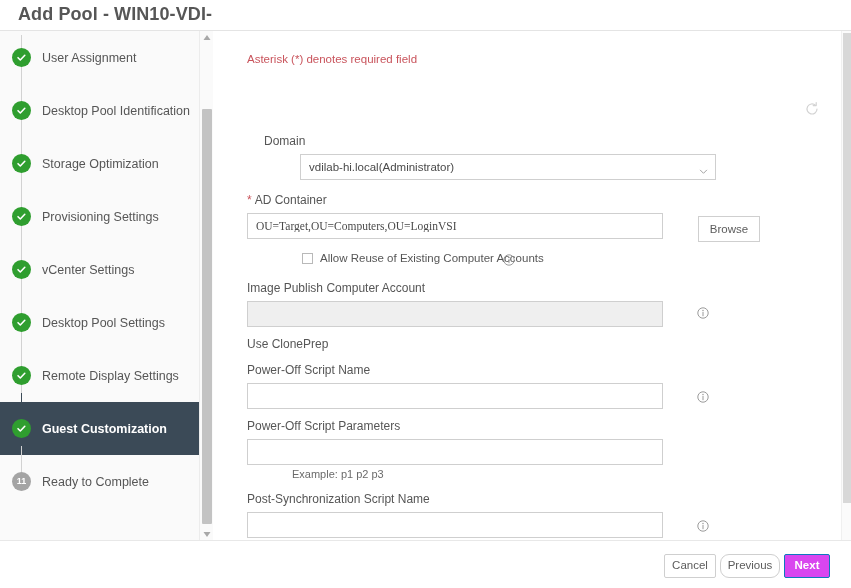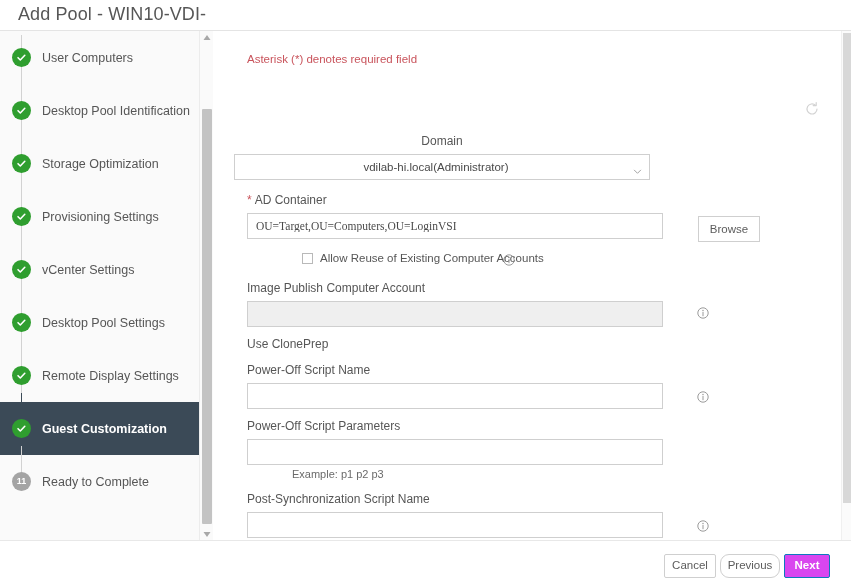--- a/index.html
+++ b/index.html
@@ -16,21 +16,21 @@
     height: 588px;
     background: #ffffff;
   }
 
   
   .wizard-title {
     position: absolute;
     left: 18px; top: 4px;
     font-size: 18px;
     color: #565656;
-    font-weight: 400;
+    font-weight: 700;
     letter-spacing: 0.1px;
     white-space: nowrap;
   }
 
   
   .wizard-body {
     position: absolute;
     left: 0; top: 30px;
     width: 851px; height: 510px;
     border-top: 1px solid #e4e4e4;
@@ -182,20 +182,21 @@
   .txt-input:disabled {
     background: #efefef;
     border-color: #cfcfcf;
     color: #8a8a8a;
   }
 
   .select-wrap {
     position: relative;
     width: 416px;
     height: 26px;
+    margin-left: 36px;
   }
   .select-wrap .chev {
     position: absolute;
     right: 8px; top: 8px;
     width: 9px; height: 9px;
     pointer-events: none;
     color: #9b9b9b;
   }
   .sel-input {
     width: 416px;
@@ -318,21 +319,21 @@
   <div class="wizard-body">
 
     <div class="sidebar">
       <div class="sidebar-track" id="sidebar-track">
           <div class="step">
             <span class="step-badge">
               <svg width="11" height="11" viewBox="0 0 12 12">
                 <path d="M2.2 6.2 L4.7 8.7 L9.6 3.5" stroke="#ffffff" stroke-width="1.7" fill="none" stroke-linecap="round" stroke-linejoin="round"></path>
               </svg>
             </span>
-            <span class="step-label">User Computers</span>
+            <span class="step-label">User Assignment</span>
           </div>
           <div class="step">
             <span class="step-badge">
               <svg width="11" height="11" viewBox="0 0 12 12">
                 <path d="M2.2 6.2 L4.7 8.7 L9.6 3.5" stroke="#ffffff" stroke-width="1.7" fill="none" stroke-linecap="round" stroke-linejoin="round"></path>
               </svg>
             </span>
             <span class="step-label">Desktop Pool Identification</span>
           </div>
           <div class="step">
@@ -408,21 +409,21 @@
 
       <div class="required-note">Asterisk (*) denotes required field</div>
 
       <div class="refresh-icon">
         <svg width="16" height="16" viewBox="0 0 16 16" fill="none">
           <path d="M13 8a5 5 0 1 1-1.6-3.7" stroke="#d3d3d3" stroke-width="1.2" fill="none" stroke-linecap="round"></path>
           <path d="M12.2 1.6 L12.2 4.6 L9.2 4.6" stroke="#d3d3d3" stroke-width="1.2" fill="none" stroke-linecap="round" stroke-linejoin="round"></path>
         </svg>
       </div>
 
-      <div class="row" style="left:10px; top:103px;text-align:center;">
+      <div class="row" style="left:40px; top:103px;">
         <label class="field-label">Domain</label>
         <div class="select-wrap">
           <div class="sel-input">vdilab-hi.local(Administrator)</div>
           <span class="chev">
             <svg width="9" height="9" viewBox="0 0 10 10">
                 <path d="M1.5 3.5 L5 7 L8.5 3.5" stroke="#a2a2a2" stroke-width="1.1" fill="none" stroke-linecap="round" stroke-linejoin="round"></path>
               </svg>
           </span>
         </div>
       </div>

